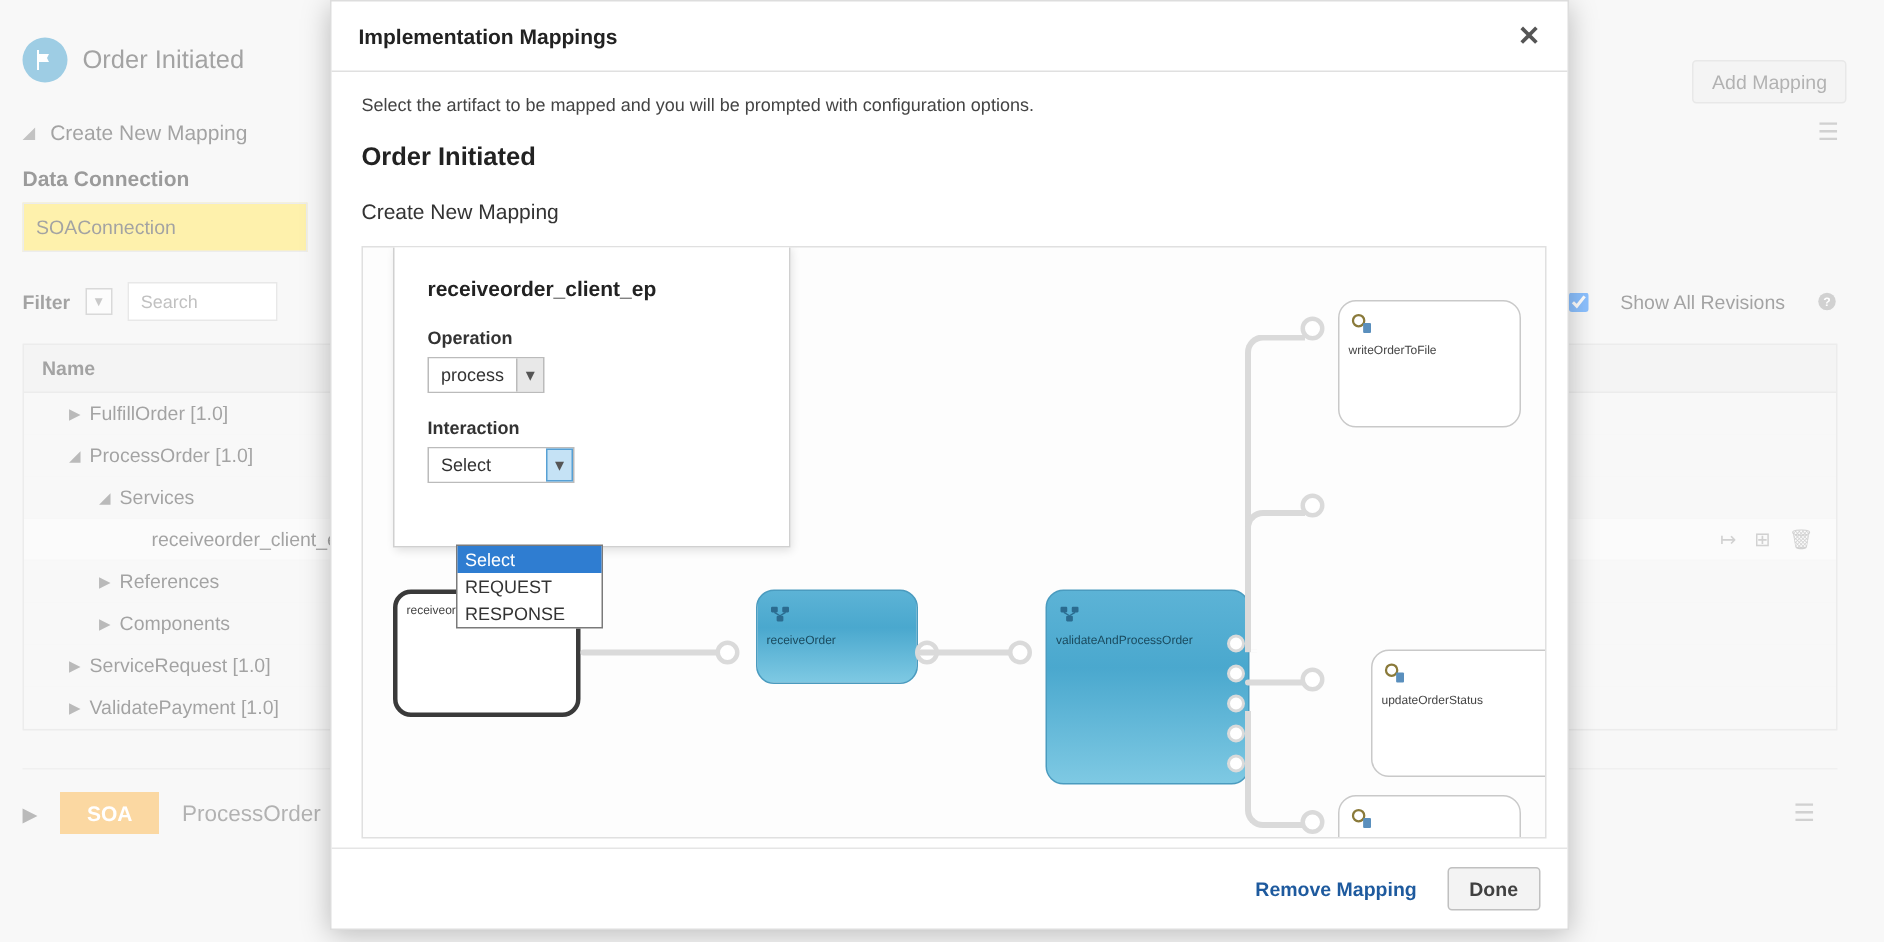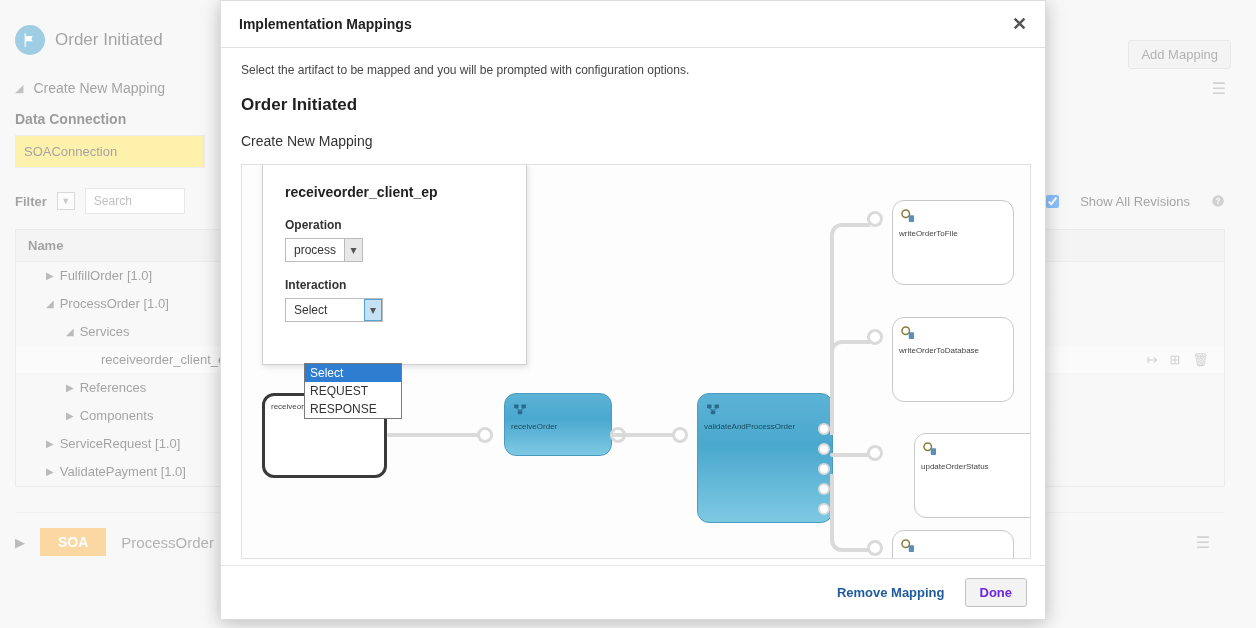--- a/index.html
+++ b/index.html
@@ -75,21 +75,21 @@
     .popup-select-val { padding: 4px 8px; font-size: 12px; background: white; }
     .popup-select-btn { width: 18px; background: #e8e8e8; border-left: 1px solid #bbb; display: flex; align-items: center; justify-content: center; color: #555; }
     .popup-select-btn.blue { background: #c5e2f5; border: 1px solid #57a0d4; }
     
     .dropdown-open { position: absolute; top: 198px; left: 62px; width: 98px; background: white; border: 1px solid #7a7a7a; z-index: 20; }
     .dropdown-option { padding: 2px 5px; font-size: 12px; cursor: pointer; }
     .dropdown-option.sel { background: #2f7dd1; color: white; }
     
     .modal-footer { position: absolute; bottom: 0; left: 0; right: 0; padding: 12px 18px; border-top: 1px solid #e5e5e5; display: flex; justify-content: flex-end; gap: 20px; align-items: center; }
     .remove-link { color: #1e5a9e; font-size: 13px; font-weight: bold; cursor: pointer; }
-    .done-btn { background: #f3f3f3; border: 1px solid #c0c0c0; border-radius: 3px; padding: 6px 14px; font-size: 13px; font-weight: bold; color: #6d28d9; cursor: pointer; }
+    .done-btn { background: #f3f3f3; border: 1px solid #c0c0c0; border-radius: 3px; padding: 6px 14px; font-size: 13px; font-weight: bold; color: #404040; cursor: pointer; }
   </style>
 </head>
 <body>
 
 <div class="bg-page">
   <div class="bg-header">
     <div class="bg-flag-icon">
       <svg viewBox="0 0 24 24">
           <path d="M4 2v20h2v-8h10l-2-4 2-4H6V2H4z"></path>
         </svg>
@@ -236,27 +236,20 @@
       <div class="connector-ring" style="left:625px; top:280px;"></div>
       <div class="connector-ring" style="left:625px; top:375px;"></div>
 
       <div class="node" style="left:650px; top:35px; width:122px; height:85px;">
         <div class="node-icon"><svg viewBox="0 0 24 24">
               <circle cx="9" cy="9" r="5" fill="none" stroke="#8a7a3a" stroke-width="2"></circle>
               <rect x="13" y="11" width="7" height="9" fill="#5a8fbd" rx="1"></rect>
             </svg></div>
         <div class="node-label">writeOrderToFile</div>
       </div>
-      <div class="node" style="left:650px; top:152px; width:122px; height:85px;">
-        <div class="node-icon"><svg viewBox="0 0 24 24">
-              <circle cx="9" cy="9" r="5" fill="none" stroke="#8a7a3a" stroke-width="2"></circle>
-              <rect x="13" y="11" width="7" height="9" fill="#5a8fbd" rx="1"></rect>
-            </svg></div>
-        <div class="node-label">writeOrderToDatabase</div>
-      </div>
       <div class="node" style="left:672px; top:268px; width:134px; height:85px;">
         <div class="node-icon"><svg viewBox="0 0 24 24">
               <circle cx="9" cy="9" r="5" fill="none" stroke="#8a7a3a" stroke-width="2"></circle>
               <rect x="13" y="11" width="7" height="9" fill="#5a8fbd" rx="1"></rect>
             </svg></div>
         <div class="node-label">updateOrderStatus</div>
       </div>
       <div class="node" style="left:650px; top:365px; width:122px; height:85px;">
         <div class="node-icon"><svg viewBox="0 0 24 24">
               <circle cx="9" cy="9" r="5" fill="none" stroke="#8a7a3a" stroke-width="2"></circle>

